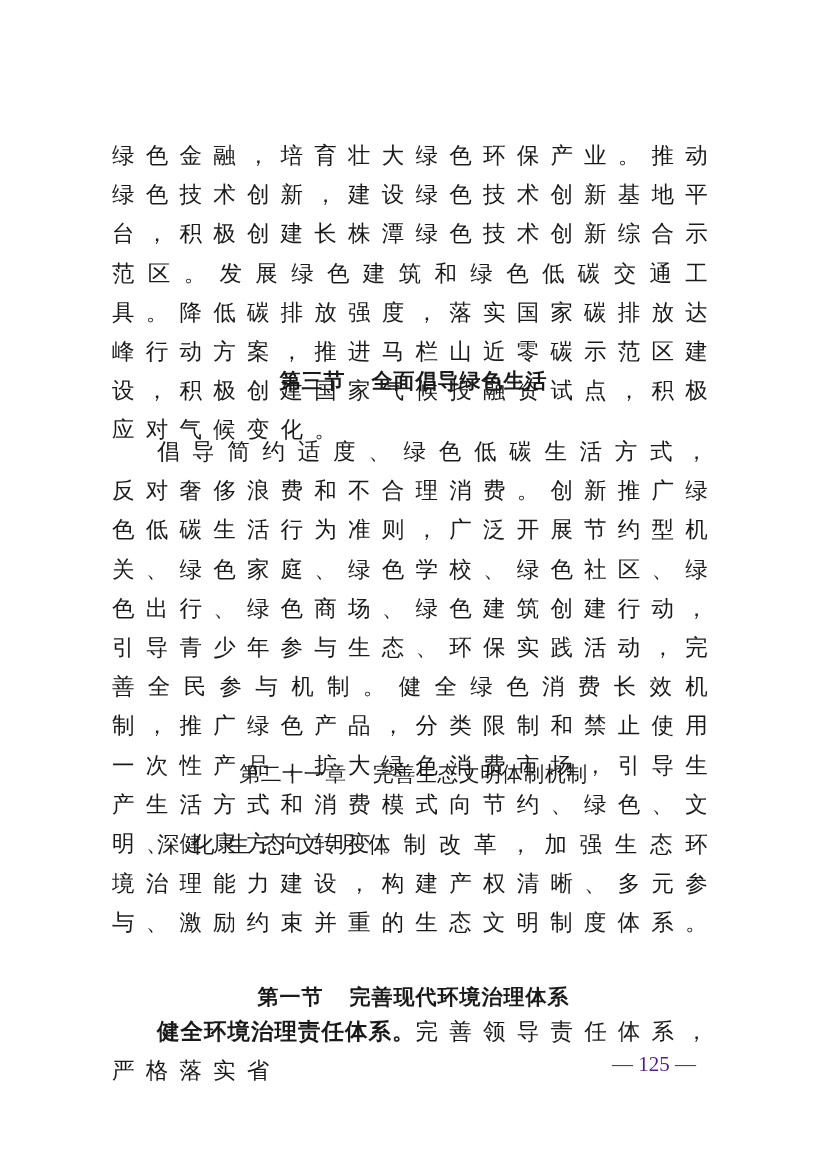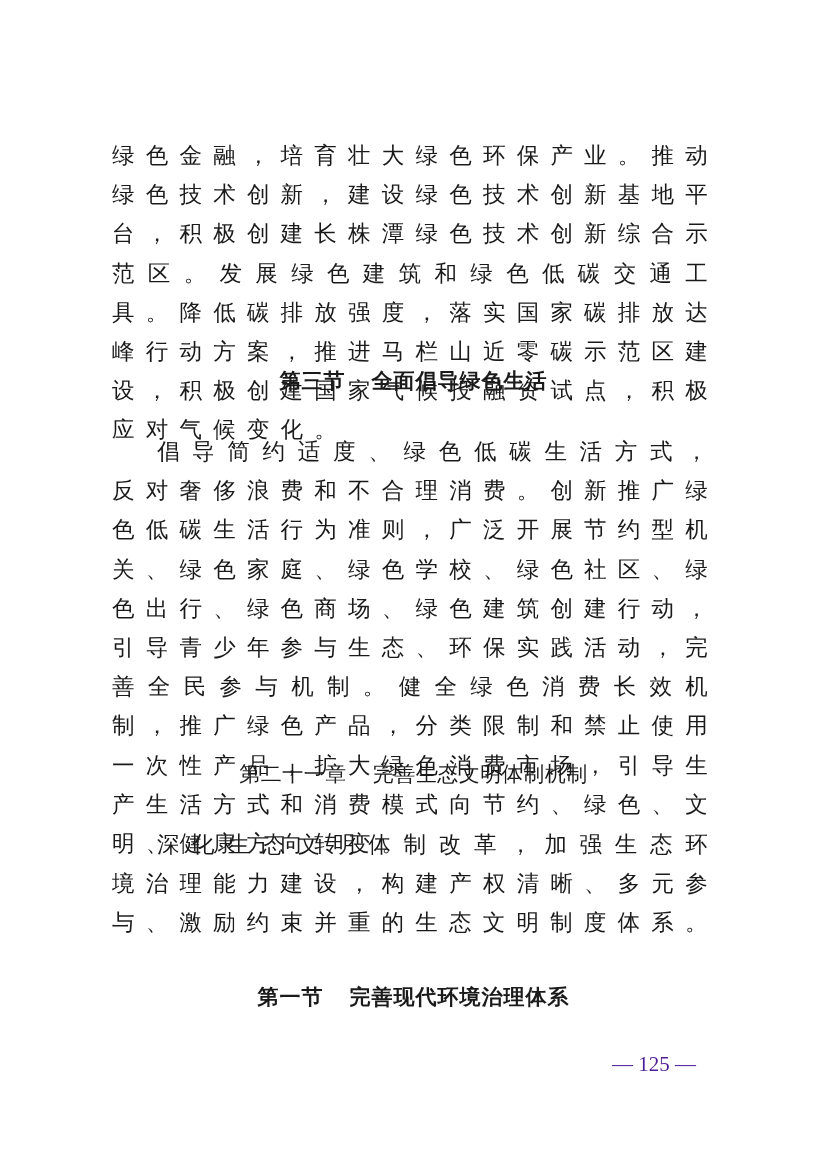--- a/index.html
+++ b/index.html
@@ -83,16 +83,17 @@
   <h2 class="heading chapter" style="top:759px;">
     <span>第二十一章</span><span class="gap"></span><span>完善生态文明体制机制</span>
   </h2>
 
   <p class="para indent" style="top:827px;font-family:Liberation Mono, monospace;">深化生态文明体制改革，加强生态环境治理能力建设，构建产权清晰、多元参与、激励约束并重的生态文明制度体系。</p>
 
   <h3 class="heading section" style="top:947px;margin-top:35px;">
     <span>第一节</span><span class="gap"></span><span>完善现代环境治理体系</span>
   </h3>
 
+  <p class="para indent" style="top:1012px;"><span class="lead">健全环境治理责任体系。</span><span>完善领导责任体系，严格落实省</span></p>
 
   <div class="page-number">— 125 —</div>
 
 </div>
 
 </body></html>

